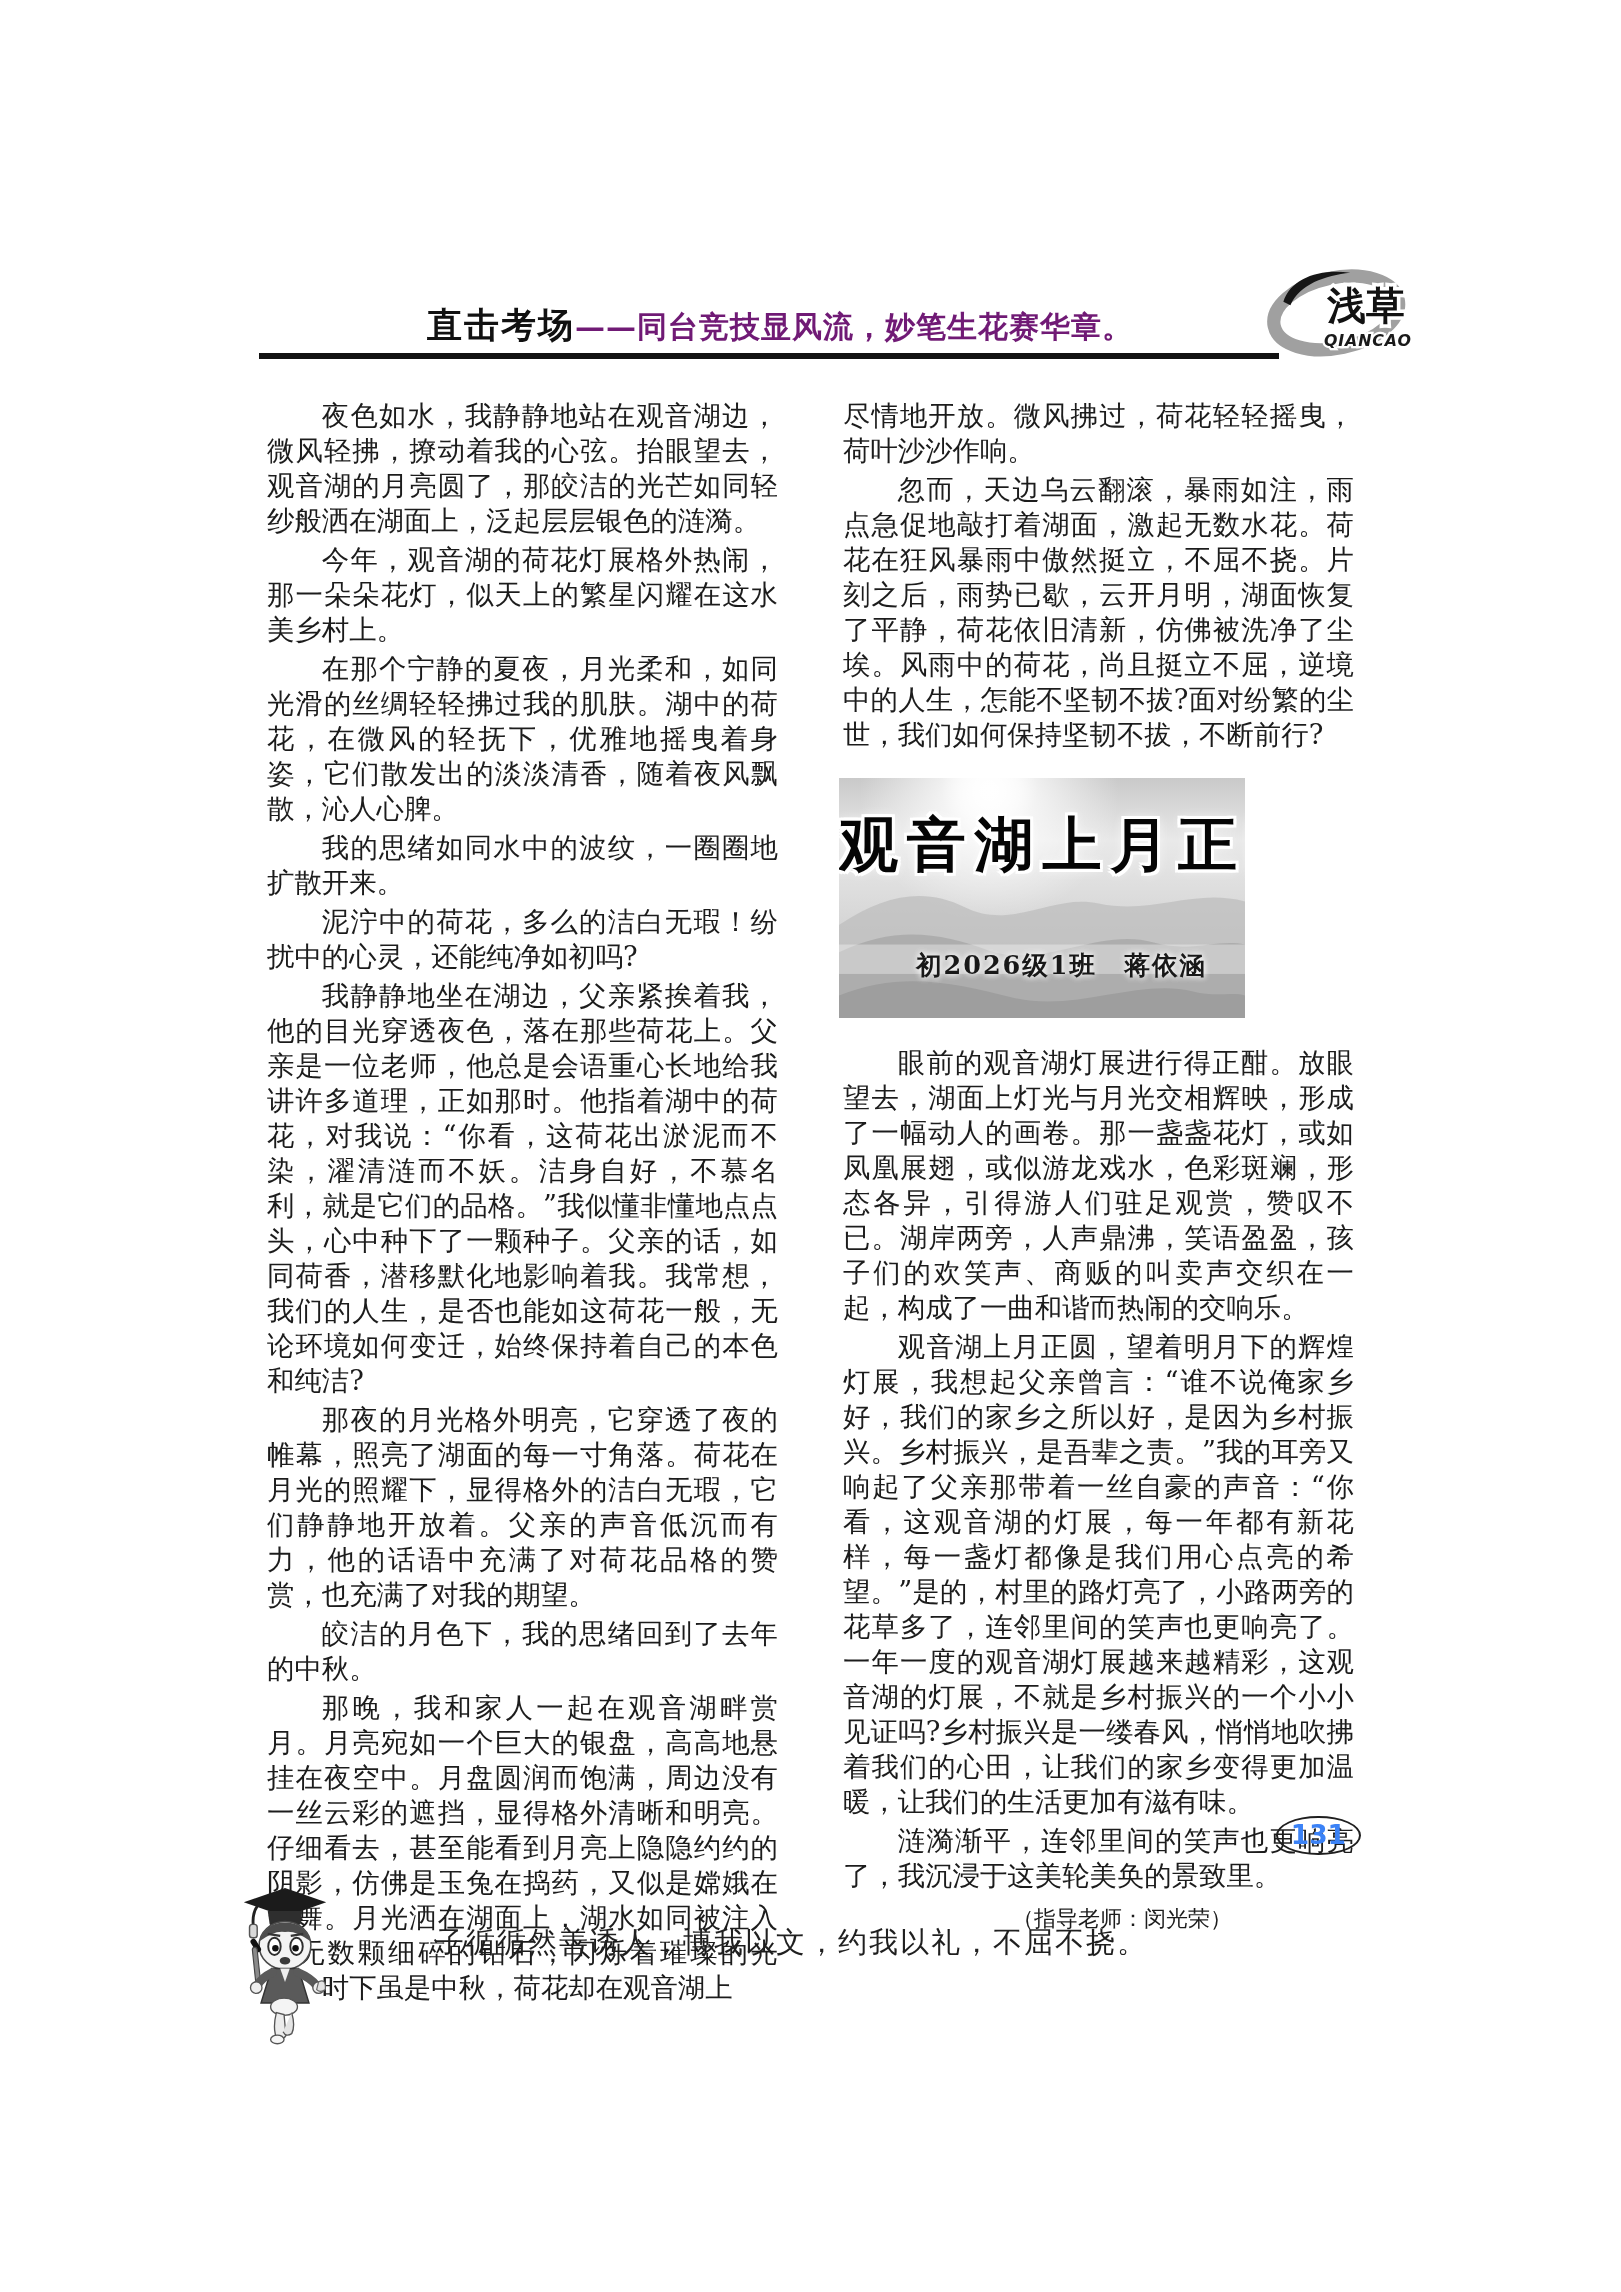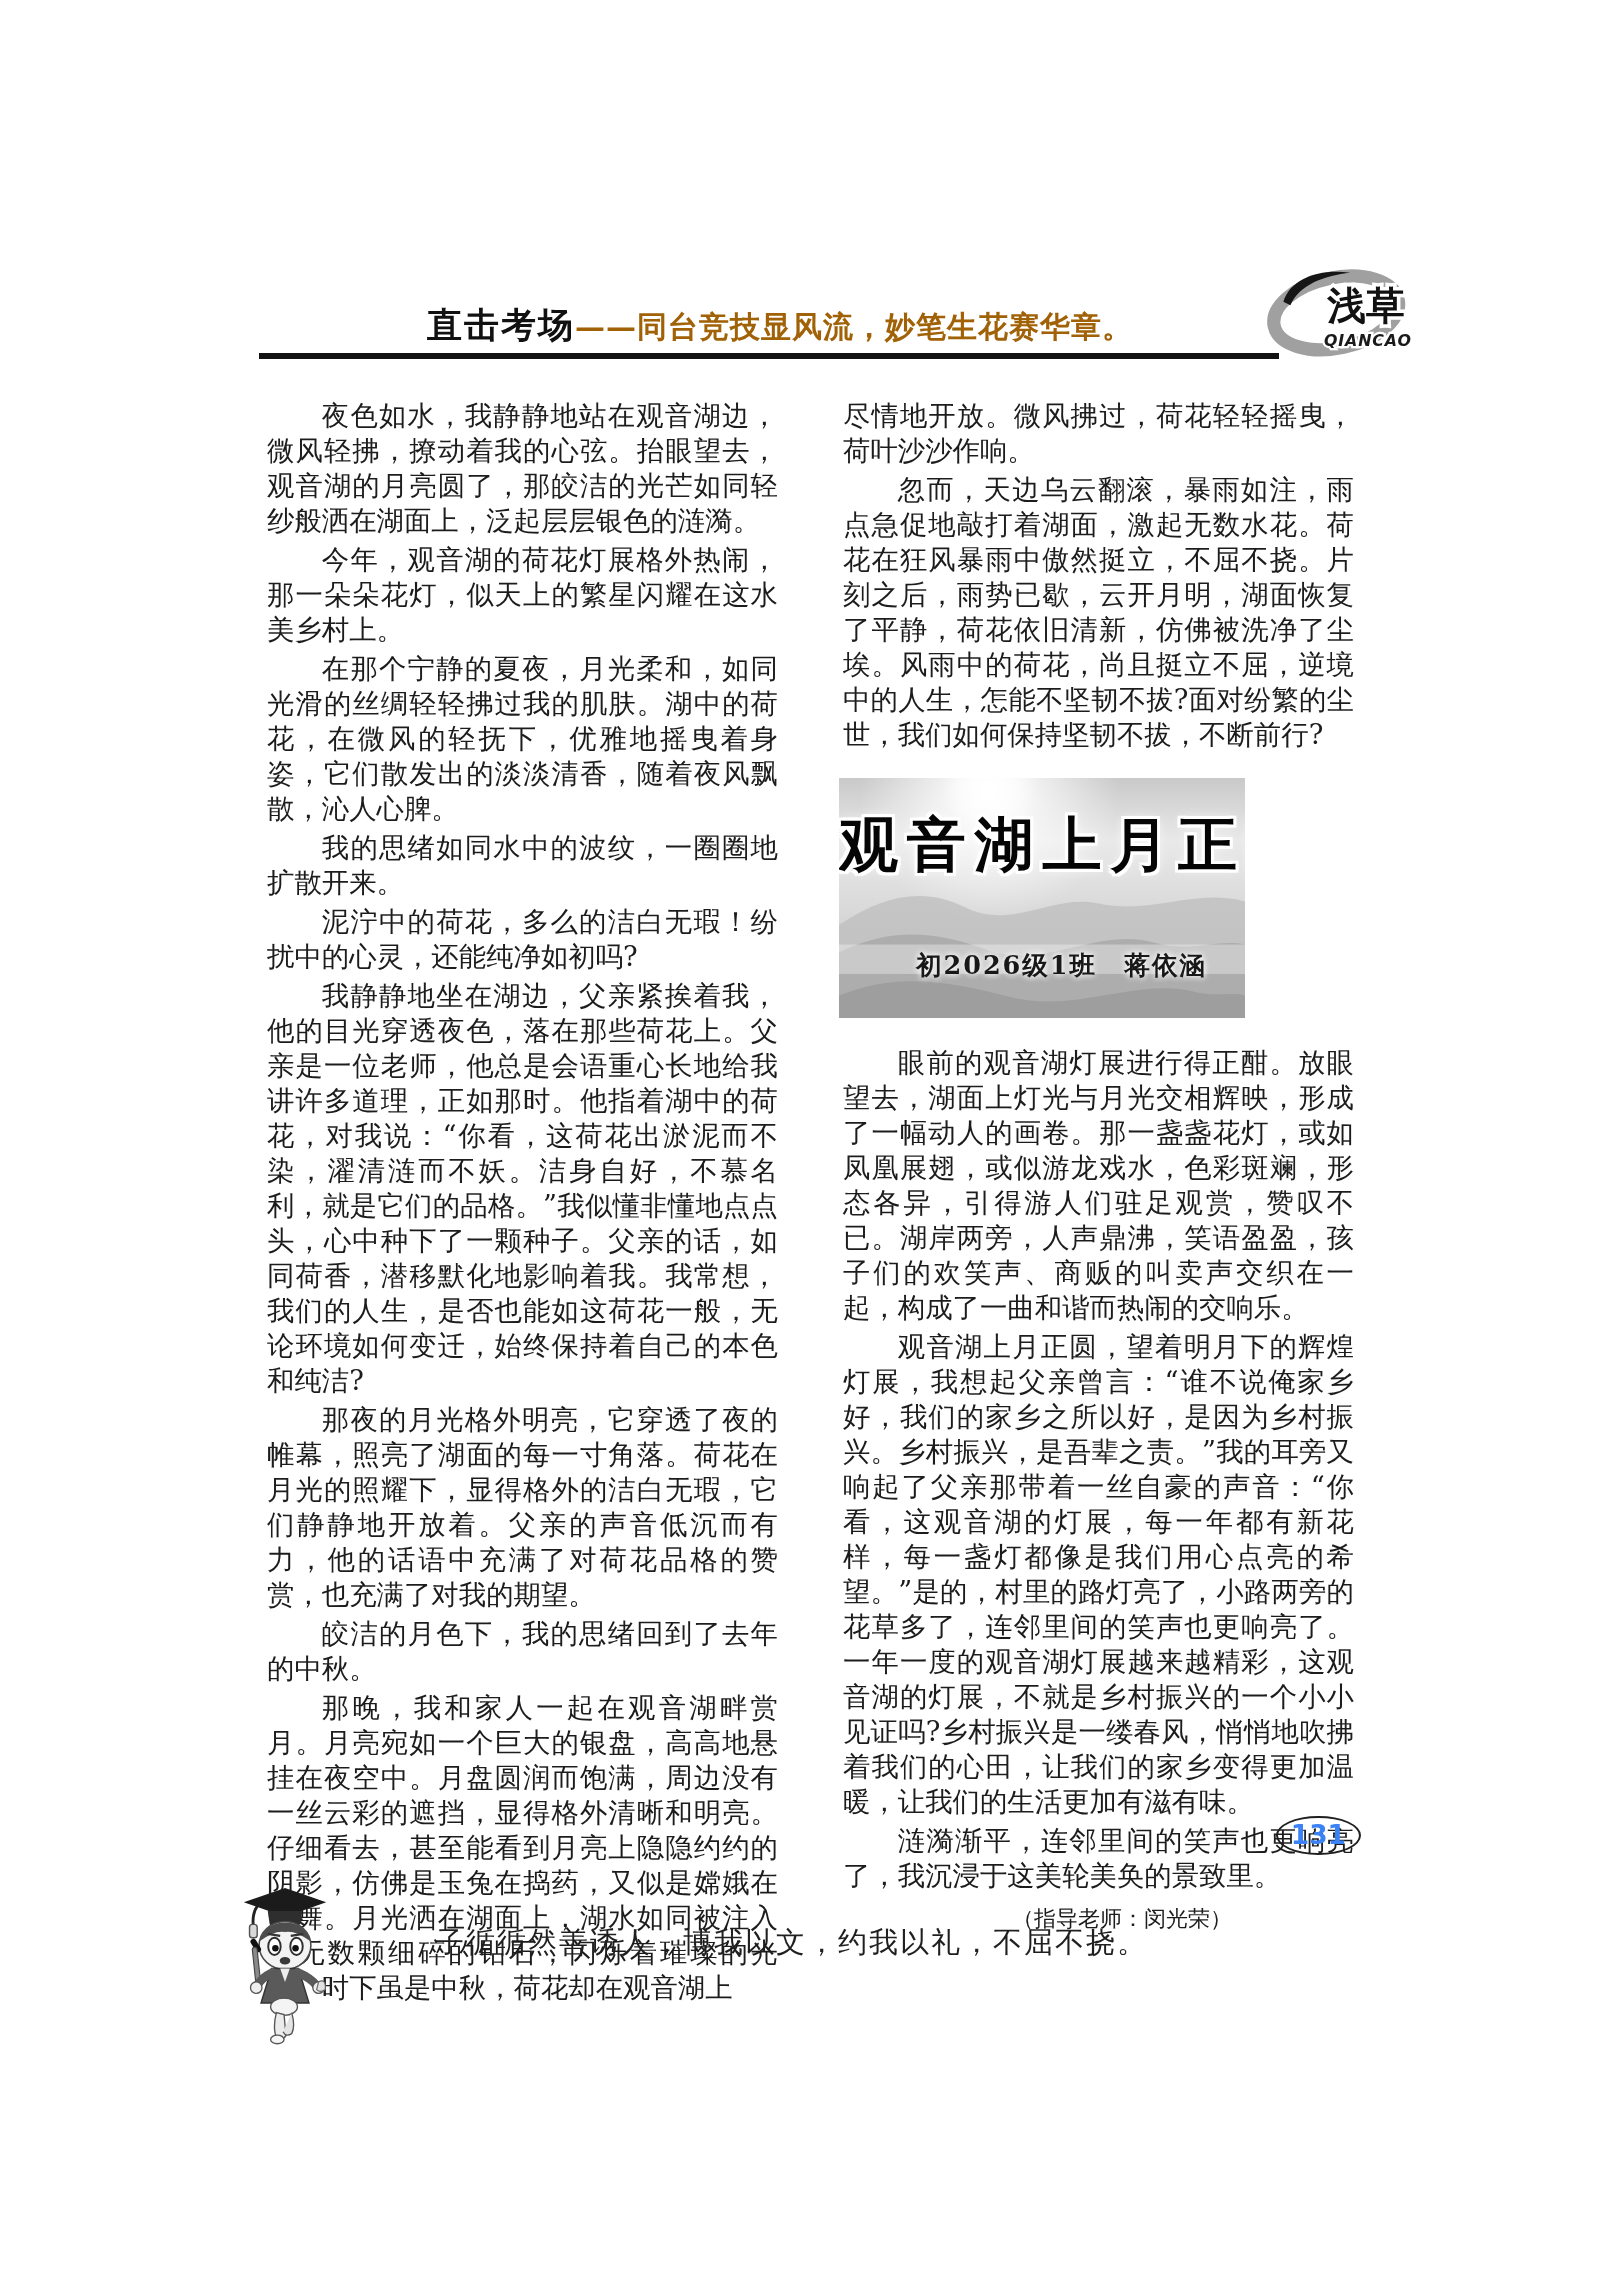--- a/index.html
+++ b/index.html
@@ -17,21 +17,21 @@
     position:absolute;left:427px;top:302px;
     white-space:nowrap;
   }
   .header-title{
     font-family:"DejaVu Sans","Liberation Sans",sans-serif;
     font-weight:900;font-size:35px;letter-spacing:2px;color:#111;
     vertical-align:baseline;
     margin-top:44px;
   }
   .header-tagline{
-    font-size:30px;font-weight:600;color:#a16207;letter-spacing:1px;
+    font-size:30px;font-weight:600;color:#701a75;letter-spacing:1px;
   }
   .header-rule{
     position:absolute;left:259px;top:353px;width:1020px;height:5.9px;
     background:#121212;
   }
   .logo{position:absolute;left:1264px;top:265px;width:176px;height:100px;}
   
   .col{
     position:absolute;top:394px;width:519px;
     font-size:27.4px;line-height:35px;text-align:justify;

